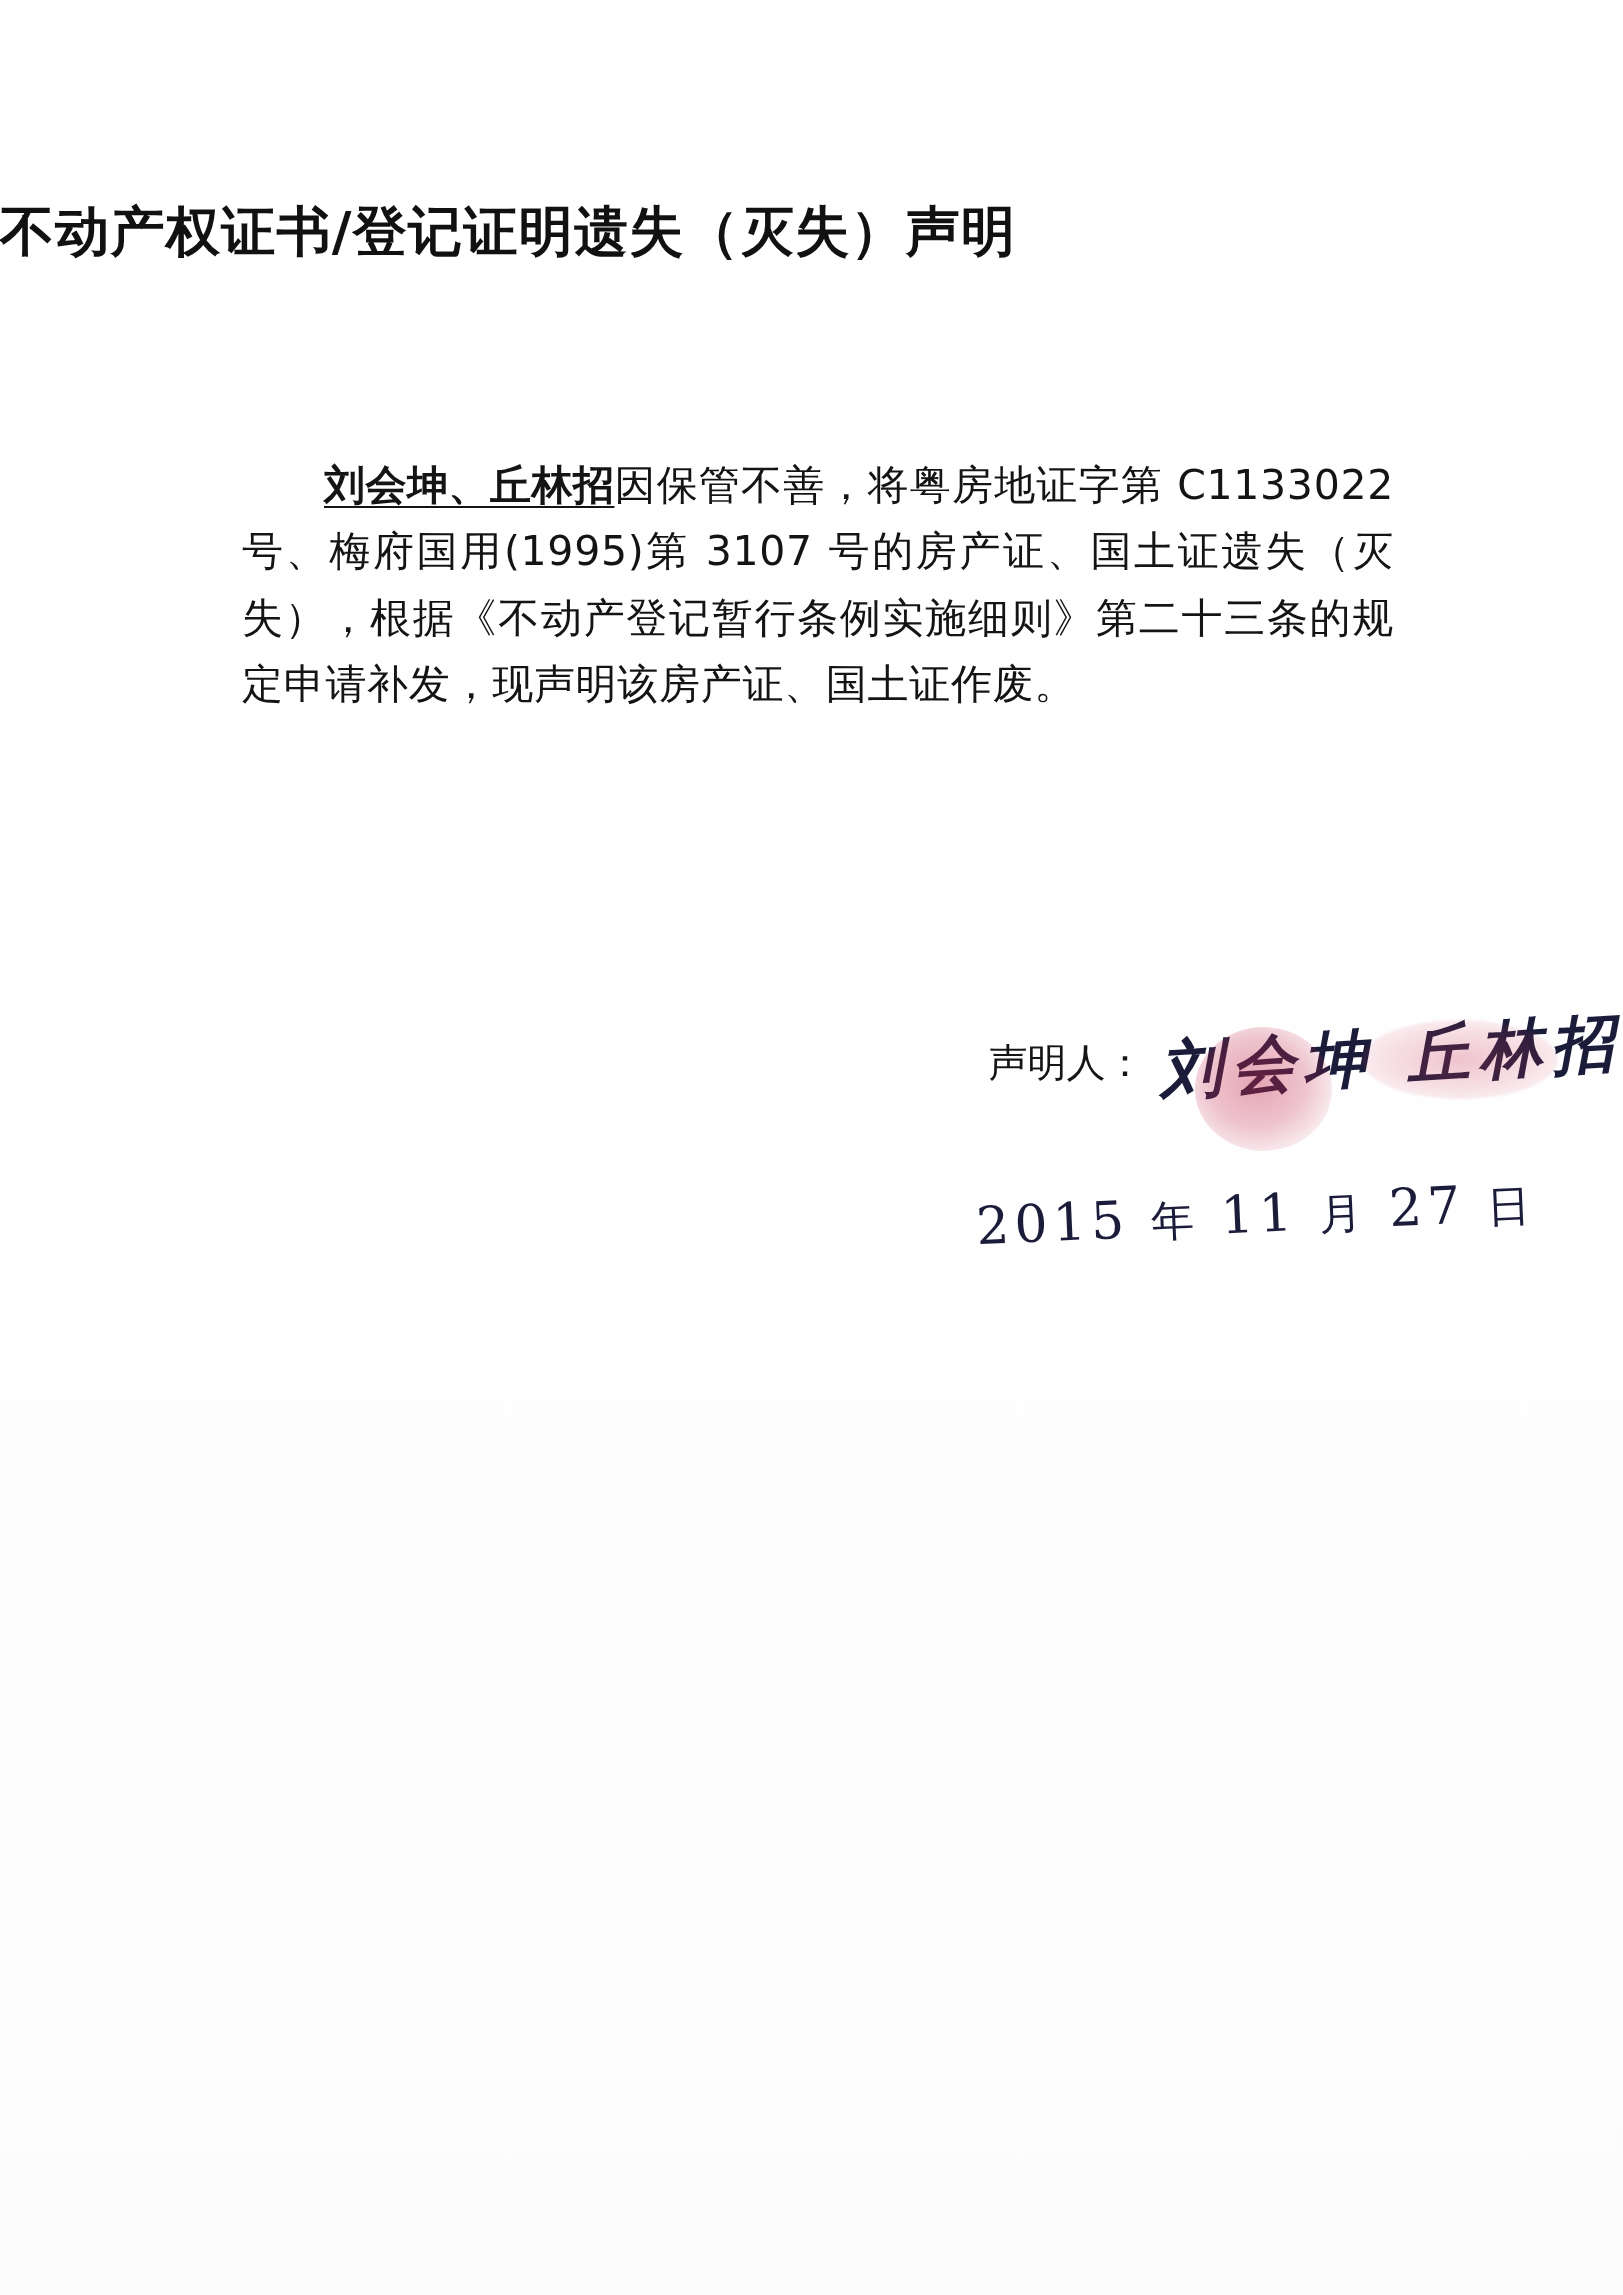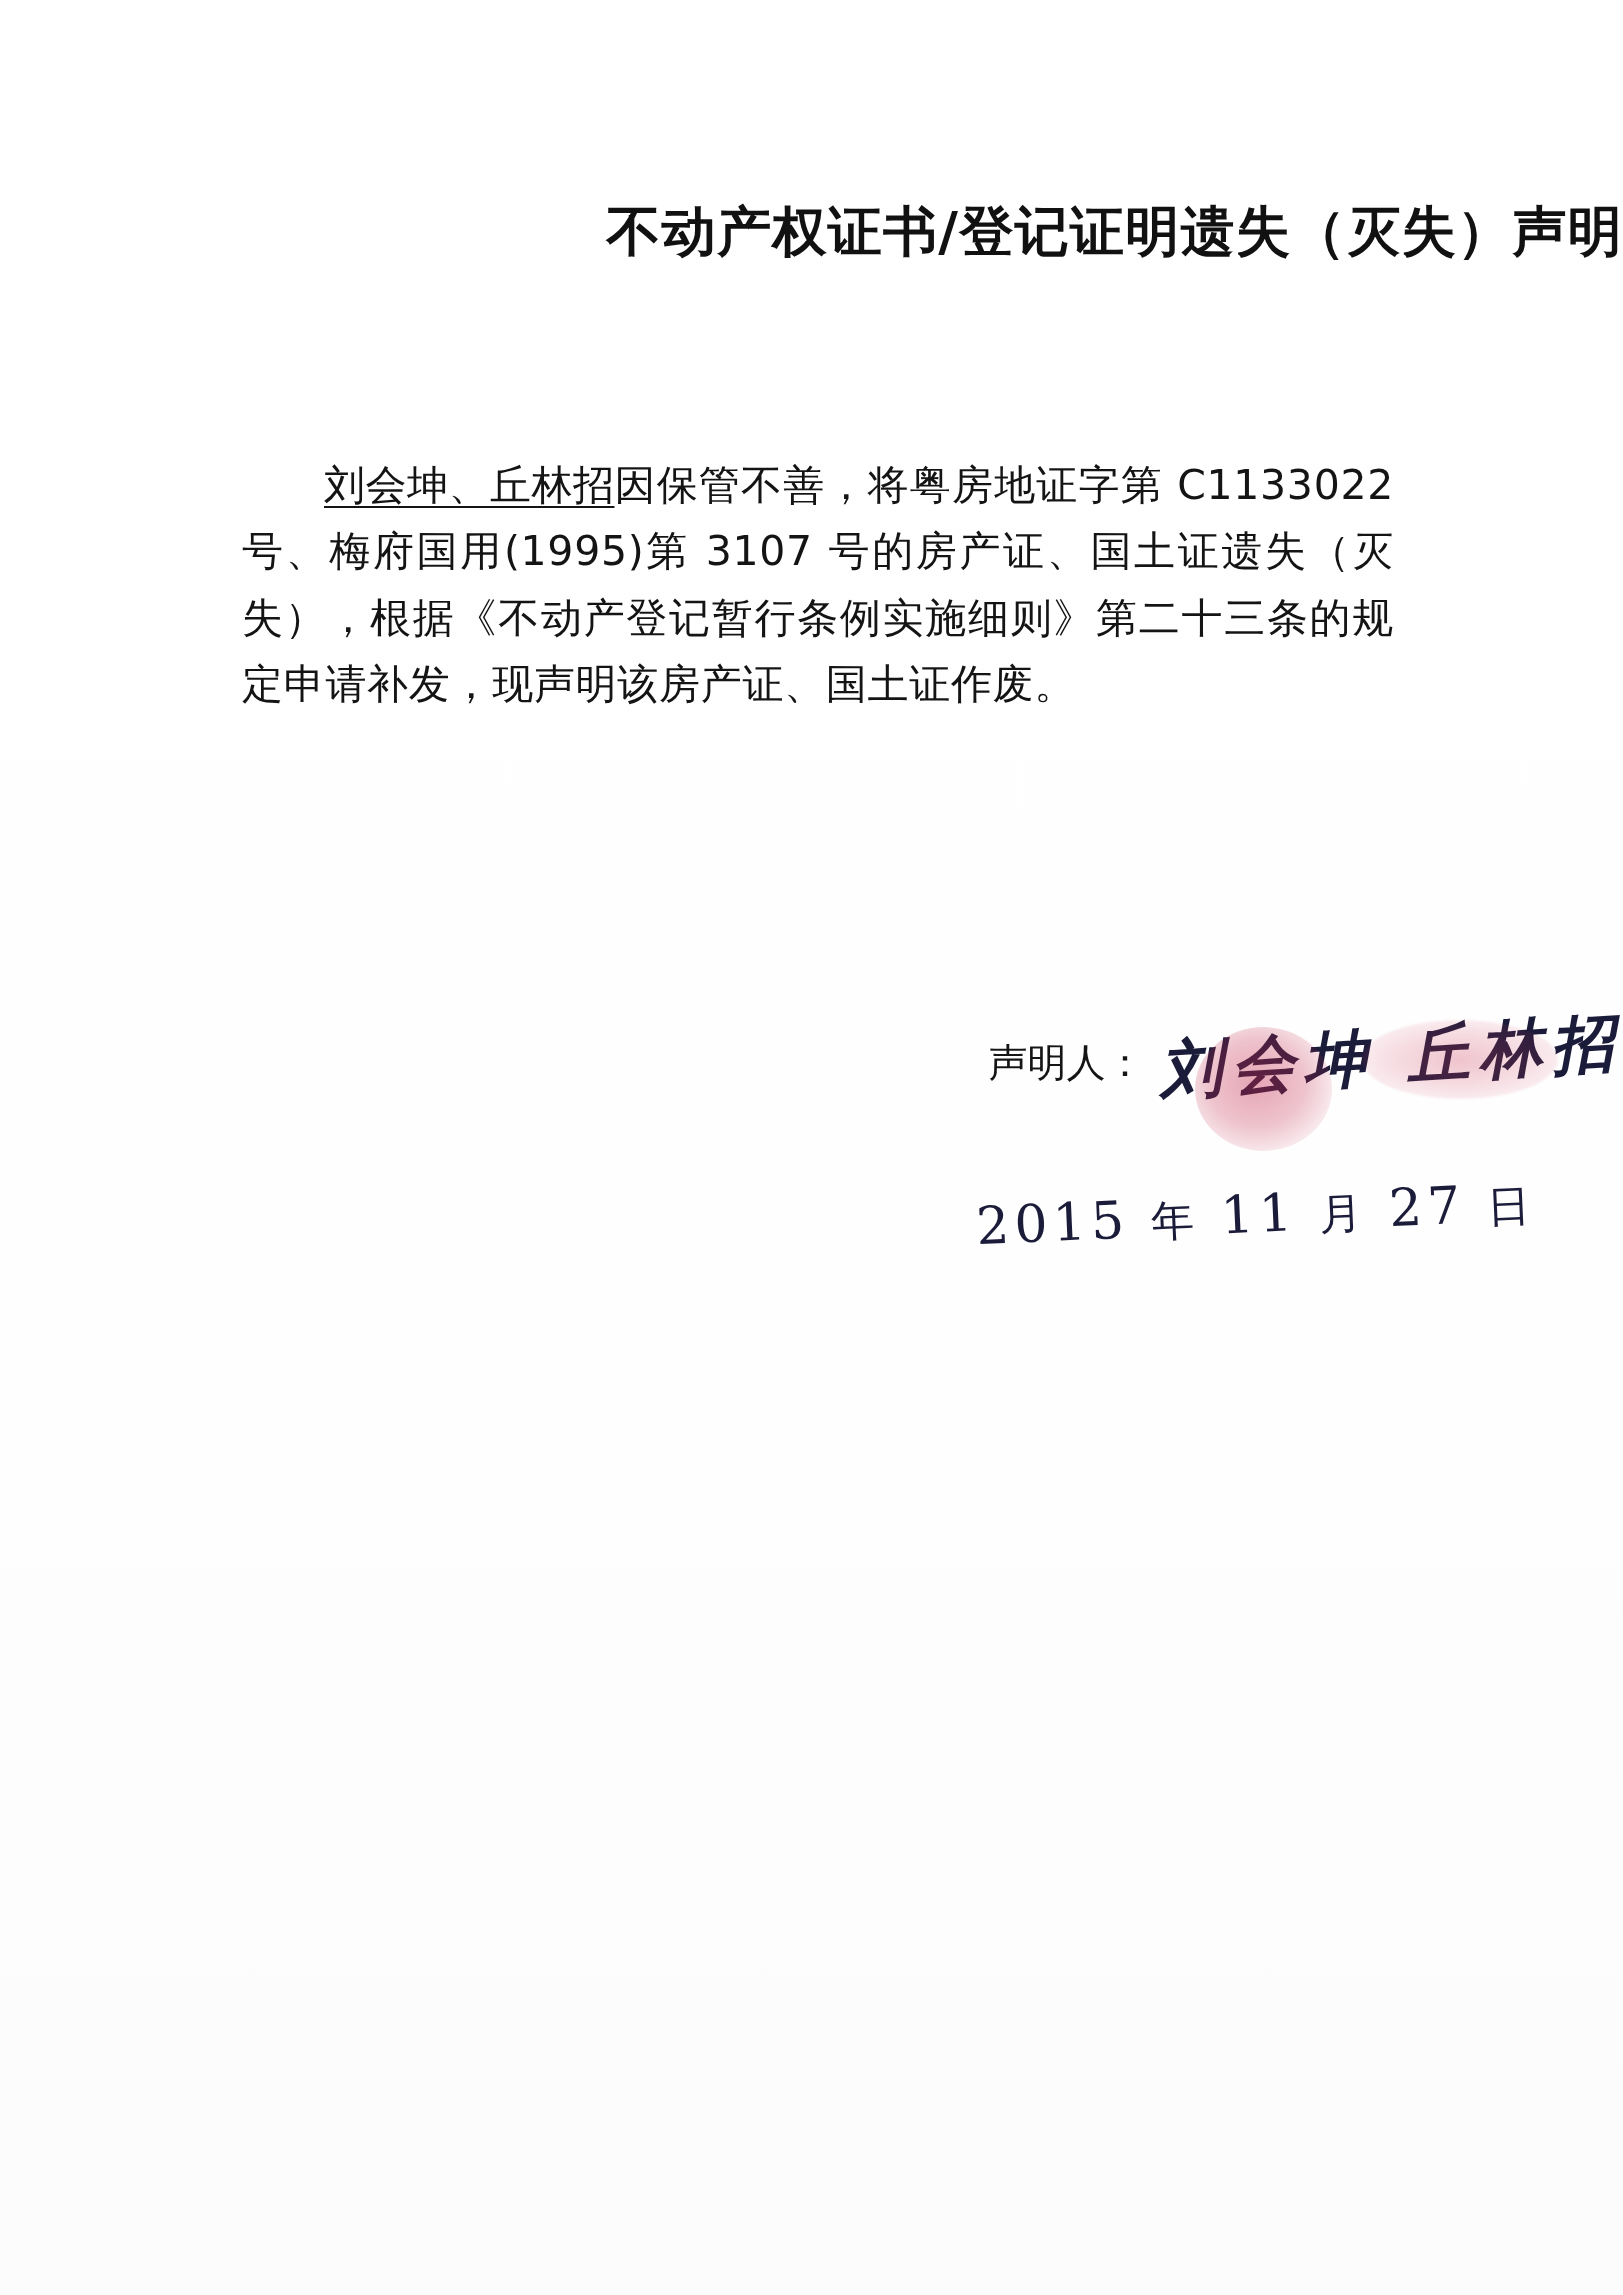--- a/index.html
+++ b/index.html
@@ -23,21 +23,21 @@
     position: absolute;
     inset: 0;
     background: linear-gradient(180deg, #ffffff 0%, #fefefe 60%, #fcfcfc 100%);
     pointer-events: none;
   }
   .doc-title {
     position: absolute;
     top: 196px;
     left: 0;
     width: 100%;
-    text-align: right;
+    text-align: left;
     font-size: 54px;
     font-weight: bold;
     letter-spacing: 1.3px;
     color: #111;
   }
   .body-block {
     position: absolute;
     top: 452px;
     left: 242px;
     width: 1152px;
@@ -48,20 +48,21 @@
     text-justify: inter-ideograph;
   }
   .para {
     text-indent: 2em;
     margin: 0 0 3.9px 0;
   }
   .underline-names {
     text-decoration: underline;
     text-underline-offset: 6.5px;
     text-decoration-thickness: 2px;
+    font-weight: bold;
   }
   .mono-num {
     font-family: "DejaVu Sans", "Liberation Sans", sans-serif;
     letter-spacing: 0.7px;
   }
   .sign-area {
     position: absolute;
     top: 1020px;
     left: 969px;
     width: 615px;

